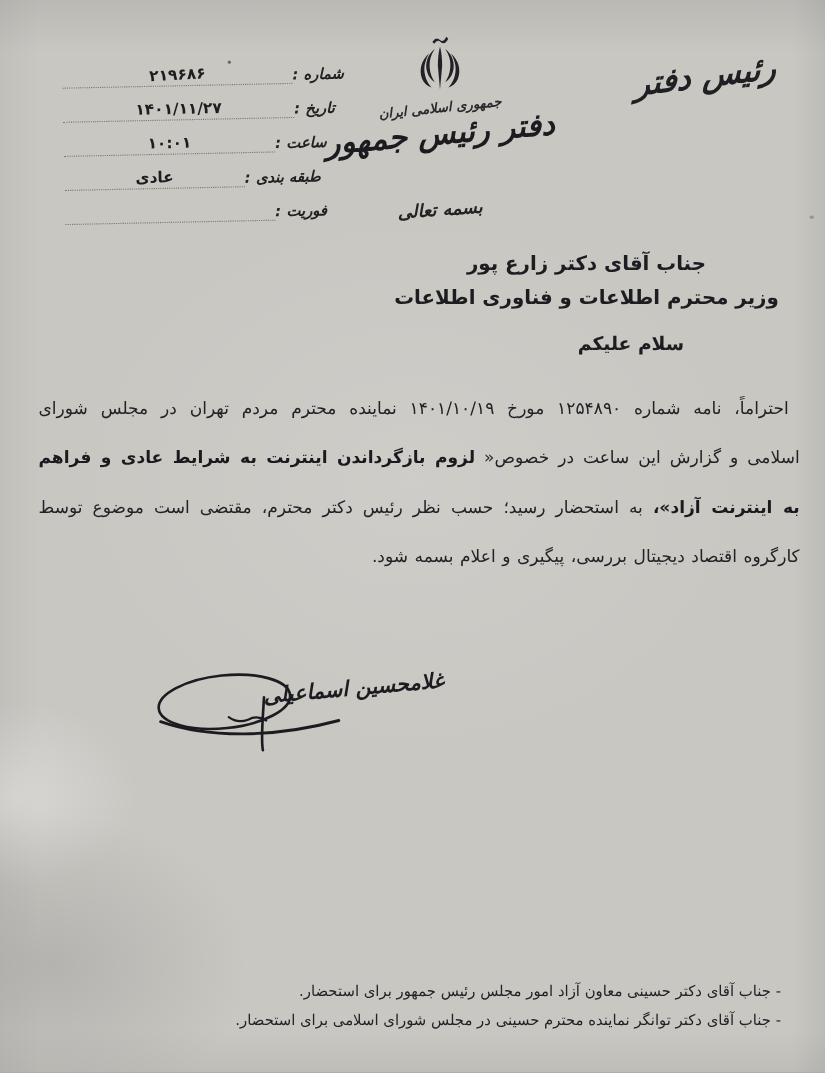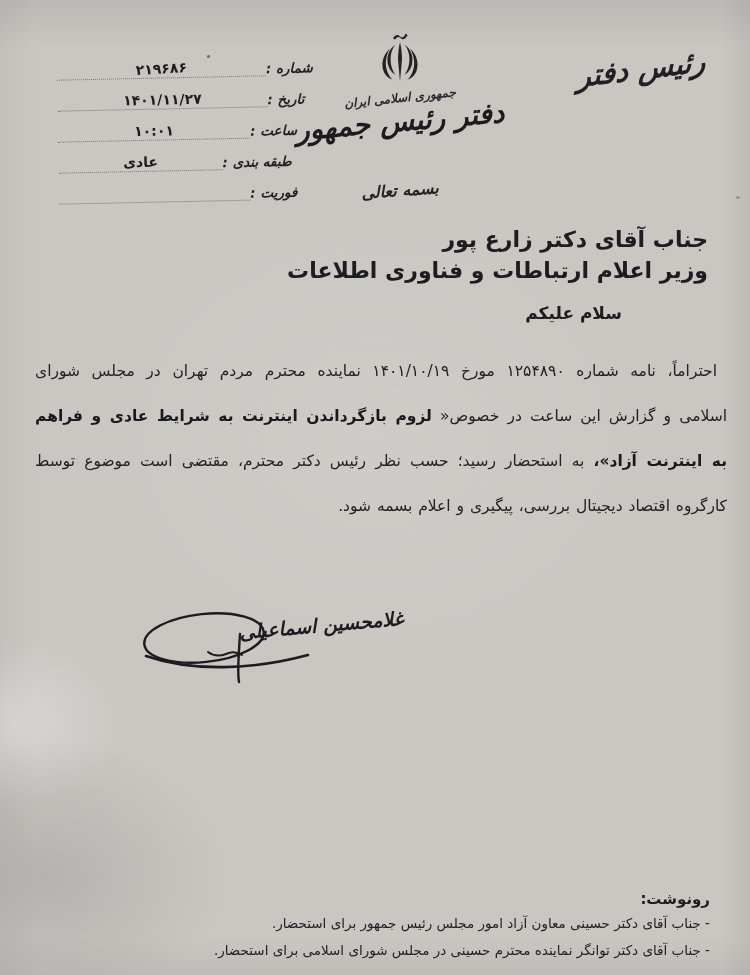--- a/index.html
+++ b/index.html
@@ -47,21 +47,21 @@
   
   .letterhead{position:absolute;top:28px;left:288px;width:224px;text-align:center;}
   .emblem{display:block;margin:0 auto;}
   .country{font-size:12px;font-weight:600;font-style:italic;transform:rotate(-6deg);margin-top:1px;color:#2a2a2e;}
   .office{font-size:28px;font-weight:700;font-style:italic;transform:rotate(-5deg);margin-top:0px;white-space:nowrap;color:#1c1c20;}
   .bismillah{position:absolute;top:181px;left:300px;width:200px;text-align:center;
     font-size:16px;font-weight:700;font-style:italic;transform:rotate(-4deg);color:#222;}
 
   
   .recipient{position:absolute;top:224px;right:42px;text-align:right;}
-  .recipient .r-line{font-weight:700;font-size:22px;line-height:31px;color:#1d1d21;}
+  .recipient .r-line{font-weight:700;font-size:18px;line-height:31px;color:#1d1d21;text-align:center;}
   .salutation{font-weight:700;font-size:17px;margin-top:17px;padding-left:0;padding-right:86px;color:#1d1d21;}
 
   
   .body{position:absolute;top:349px;right:23px;left:35px;}
   .body .line{
     direction:rtl;height:45px;line-height:45px;overflow:hidden;
     font-size:15.5px;color:#222226;
     text-align:justify;text-align-last:justify;
     word-spacing:1px;
   }
@@ -127,21 +127,21 @@
       </g>
     </svg>
     <div class="country">جمهوری اسلامی ایران</div>
     <div class="office">دفتر رئیس جمهور</div>
   </div>
 
   <div class="bismillah">بسمه تعالی</div>
 
   <div class="recipient">
     <div class="r-line">جناب آقای دکتر زارع پور</div>
-    <div class="r-line">وزیر اعلام ارتباطات و فناوری اطلاعات</div>
+    <div class="r-line">وزیر محترم اطلاعات و فناوری اطلاعات</div>
     <div class="salutation">سلام علیکم</div>
   </div>
 
   <div class="body">
     <div class="line first">
       <span>احتراماً، نامه شماره ۱۲۵۴۸۹۰ مورخ ۱۴۰۱/۱۰/۱۹ نماینده محترم مردم تهران در مجلس شورای</span>
     </div>
     <div class="line">
       <span>اسلامی و گزارش این ساعت در خصوص«</span>
       <span class="b">لزوم بازگرداندن اینترنت به شرایط عادی و فراهم کردن دسترسی مردم</span>
@@ -159,20 +159,19 @@
     <g fill="none" stroke="#1c1c20" stroke-linecap="round">
       <ellipse cx="92" cy="62" rx="60" ry="24" stroke-width="2.4" transform="rotate(-6 92 62)"></ellipse>
       <path d="M34 80 C80 96 140 94 196 79" stroke-width="2.6"></path>
       <path d="M128 58 C127 76 125 96 127 106" stroke-width="2.4"></path>
       <path d="M96 76 q8 6 18 2 q8 -4 16 1" stroke-width="2"></path>
     </g>
     <text x="210" y="56" text-anchor="middle" transform="rotate(-5 210 56)" font-family="DejaVu Sans, sans-serif" font-size="19" font-style="italic" font-weight="700" fill="#1c1c20" direction="rtl">غلامحسین اسماعیلی</text>
   </svg>
 
   <div class="cc">
-    <div class="cc-title">رونوشت:</div>
     <div class="cc-item">- جناب آقای دکتر حسینی معاون آزاد امور مجلس رئیس جمهور برای استحضار.</div>
     <div class="cc-item">- جناب آقای دکتر توانگر نماینده محترم حسینی در مجلس شورای اسلامی برای استحضار.</div>
   </div>
 
   <span class="speck" style="left:207px;top:55px;width:3px;height:3px;"></span>
   <span class="speck" style="left:736px;top:196px;width:4px;height:3px;opacity:.5;"></span>
 </div>
 
 </body></html>

